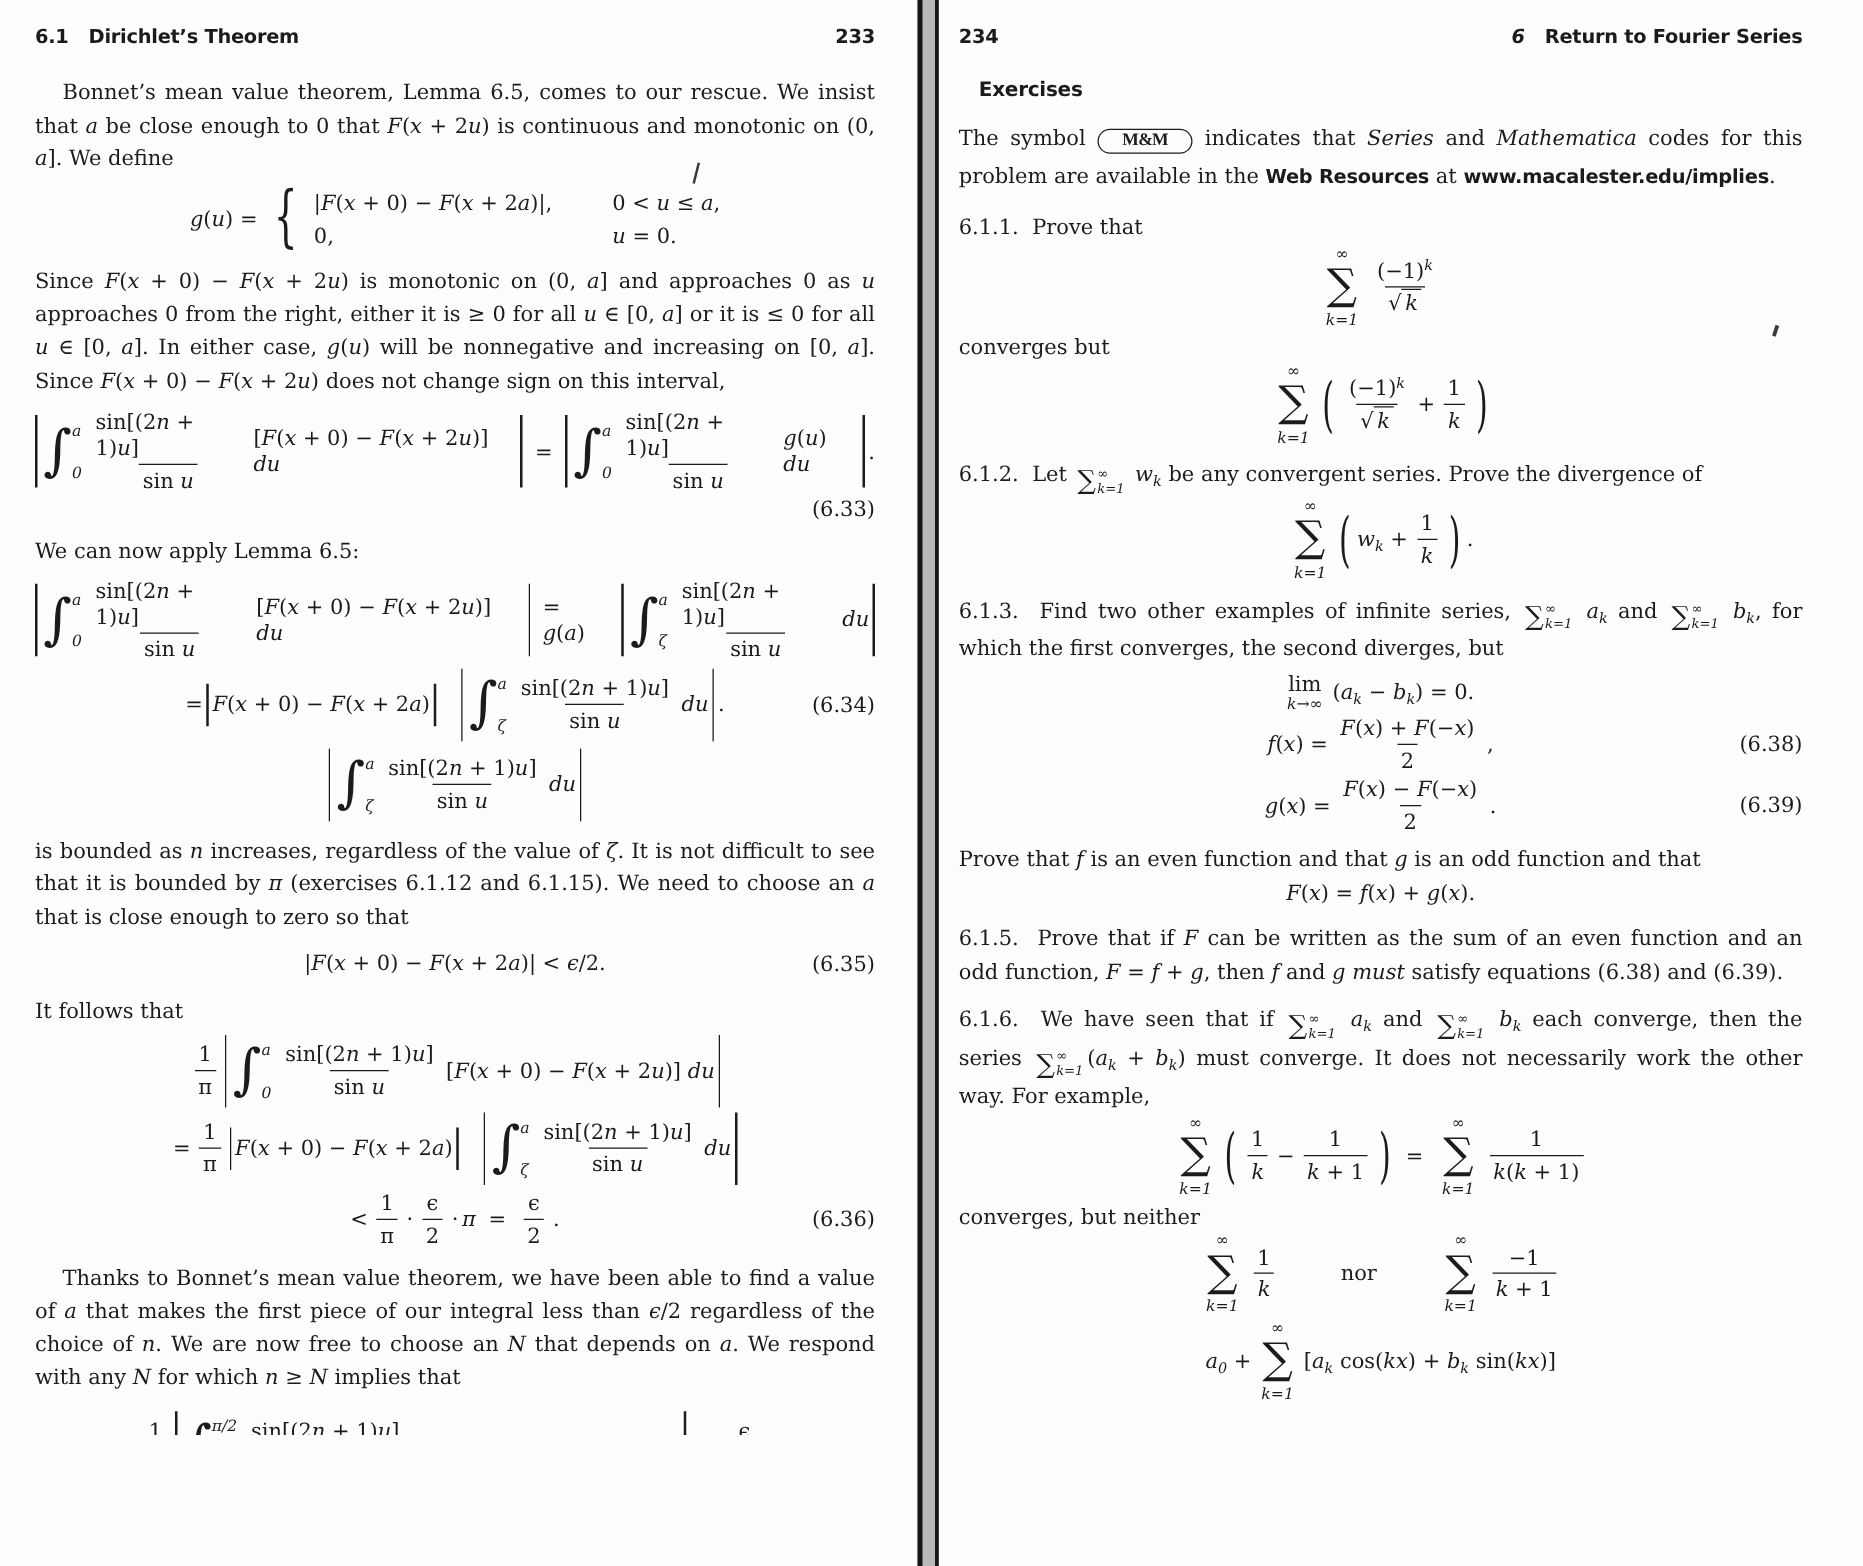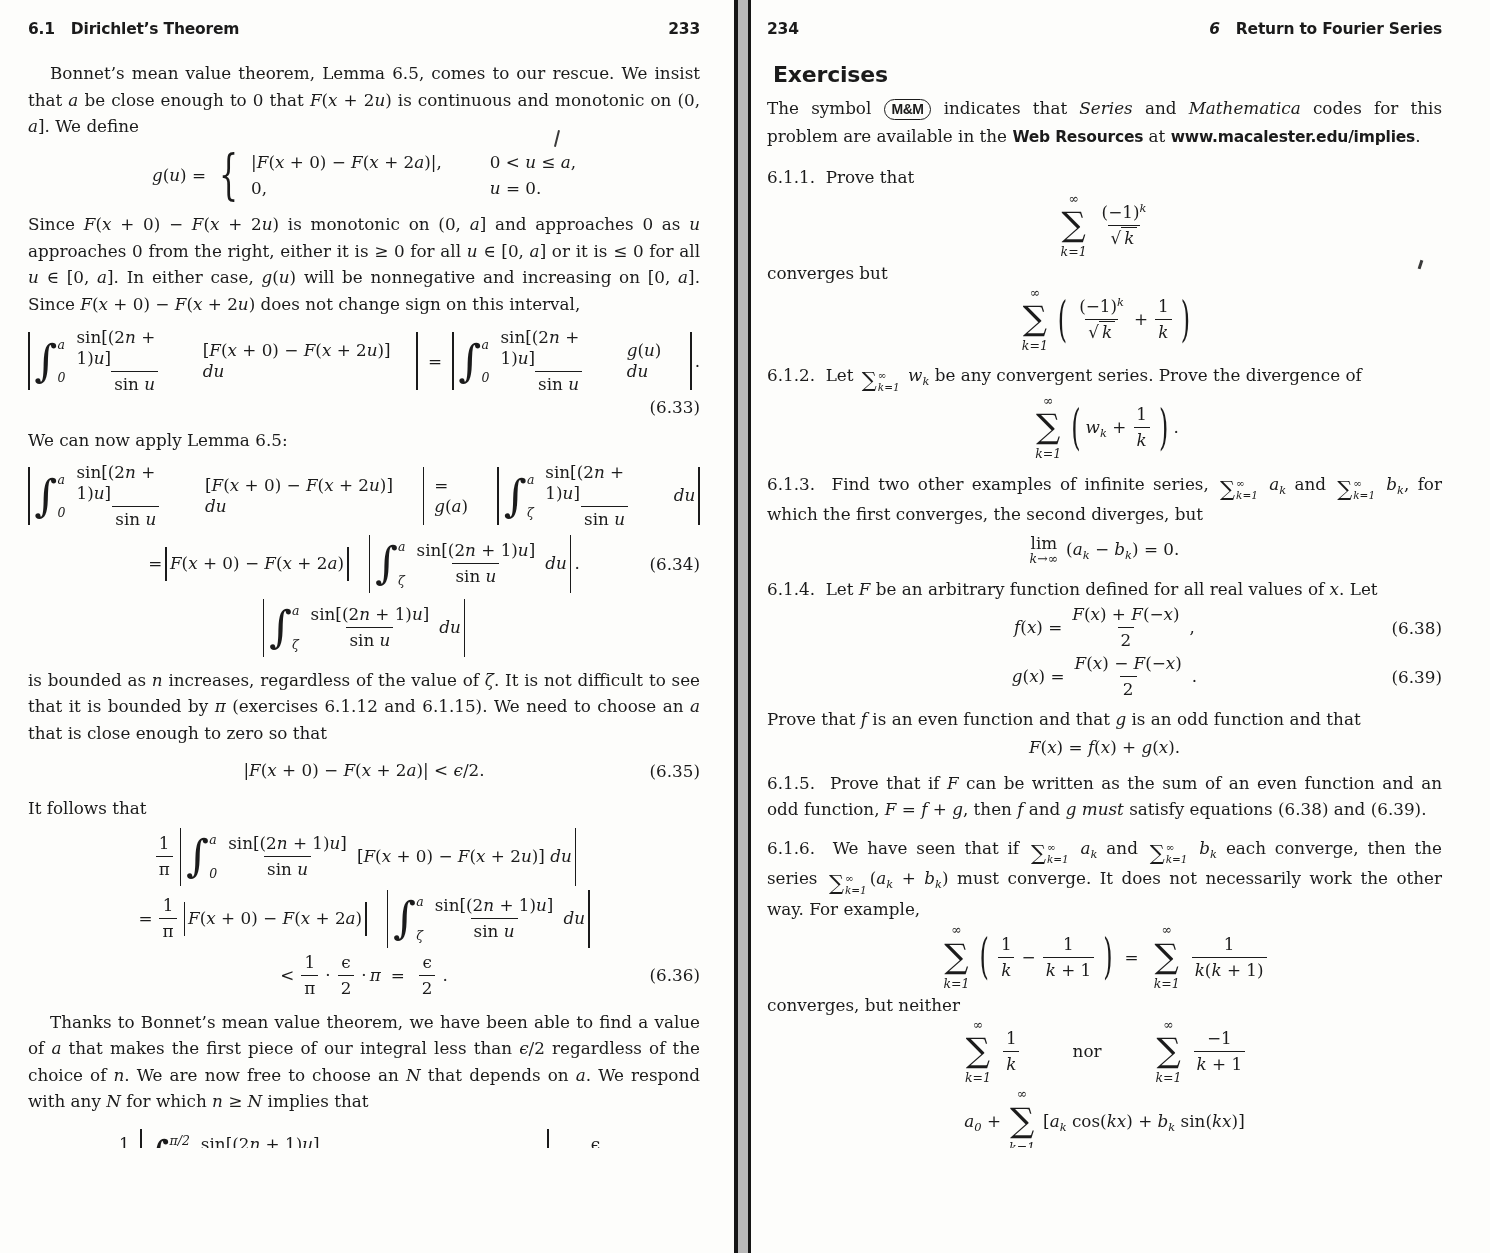--- a/index.html
+++ b/index.html
@@ -8,21 +8,21 @@
     font-family:"DejaVu Serif", serif;overflow:hidden;
   }
   .page{position:absolute;top:0;height:1148px;box-sizing:border-box;overflow:hidden;}
   .pl{left:0;width:734px;padding:20px 34px 0 28px;}
   .pr{left:733px;width:739px;padding:20px 30px 0 34px;}
   .divider{position:absolute;top:0;left:734px;width:17px;height:1253px;background:#b9b9b9;
     border-left:4px solid #161616;border-right:3px solid #161616;box-sizing:border-box;}
   .runhead{display:flex;justify-content:space-between;align-items:baseline;
     font-family:"DejaVu Sans", sans-serif;font-weight:700;font-size:15.5px;letter-spacing:-0.2px;}
   .rh-group{display:inline-flex;gap:16px;}
-  .hx{font-family:"DejaVu Sans", sans-serif;font-weight:700;font-size:22px;margin:6px;letter-spacing:-0.2px;}
+  .hx{font-family:"DejaVu Sans", sans-serif;font-weight:700;font-size:16px;margin:16px;letter-spacing:-0.2px;}
   .body{font-size:16.8px;line-height:26.5px;margin:0;}
   .j{text-align:justify;}
   .ind{text-indent:22px;}
   i{font-style:italic;}
   sub,sup{font-size:11.5px;font-style:italic;line-height:0;}
   sub{vertical-align:-4px;} sup{vertical-align:6px;}
   .eqrow{display:flex;align-items:center;justify-content:center;position:relative;gap:3px;
     font-size:16.8px;line-height:1.25;}
   .eqstack{display:flex;flex-direction:column;align-items:center;gap:5px;}
   .tag{position:absolute;right:0;top:50%;transform:translateY(-50%);font-style:normal;}
@@ -45,22 +45,22 @@
   .bp{display:inline-block;transform:scaleY(2.0);font-size:24px;line-height:1;margin:0 2px;}
   .brace{display:inline-block;transform:scaleY(1.8);font-size:30px;line-height:1;margin:0 10px 0 8px;}
   .cases{display:inline-grid;grid-template-columns:auto auto;column-gap:48px;row-gap:6px;font-size:16.8px;}
   .lhs{margin-right:2px;}
   .sp{margin:0 7px;}
   .isum{display:inline-flex;align-items:center;margin:0 3px;vertical-align:-6px;}
   .isum .sy{font-size:21px;line-height:1;}
   .isum .lims{display:inline-flex;flex-direction:column;font-size:10.5px;line-height:1.15;margin-left:1px;}
   .isum .lims .lb{font-style:italic;}
   .sqrt .ol{border-top:1.4px solid #1b1b1b;font-style:italic;padding:0 3px;}
-  .mm-badge{font-family:Liberation Sans, sans-serif;font-weight:700;font-size:14px;
-    border:1.8px solid #1b1b1b;border-radius:11px;padding:1px 7px 2px;letter-spacing:-0.5px;white-space:nowrap;}
+  .mm-badge{font-family:Liberation Serif, serif;font-weight:700;font-size:14px;
+    border:1.8px solid #1b1b1b;border-radius:11px;padding:1px 19px 2px;letter-spacing:-0.5px;white-space:nowrap;}
   .bsans{font-family:"DejaVu Sans", sans-serif;font-weight:700;font-size:15.5px;letter-spacing:-0.2px;}
   .qed{text-align:right;font-weight:700;font-size:17.5px;margin:0;}
   .wide{margin:0 46px;}
   .artifact{position:absolute;background:#3a3a3a;}
 </style>
 </head>
 <body>
 
 <div class="page pl">
   <div class="runhead">
@@ -398,21 +398,20 @@
       </span> <i>b</i><sub>k</sub>, for which the first converges, the second diverges, but</p>
 
   <div class="eqrow" style="margin-top:6px">
     <span class="blim">
         <span class="t">lim</span>
         <span class="b">k→∞</span>
       </span>
     <span>(<i>a</i><sub>k</sub> − <i>b</i><sub>k</sub>) = 0.</span>
   </div>
 
-  <p class="body j" style="margin-top:10px">6.1.4.&nbsp; Let <i>F</i> be an arbitrary function defined for all real values of <i>x</i>. Let</p>
 
   <div class="eqrow" style="margin-top:2px">
     <span><i>f</i>(<i>x</i>) = </span>
     <span class="fr">
         <span class="nm"><i>F</i>(<i>x</i>) + <i>F</i>(−<i>x</i>)</span>
         <span class="dn">2</span>
       </span>
     <span>,</span>
     <span class="tag">(6.38)</span>
   </div>

